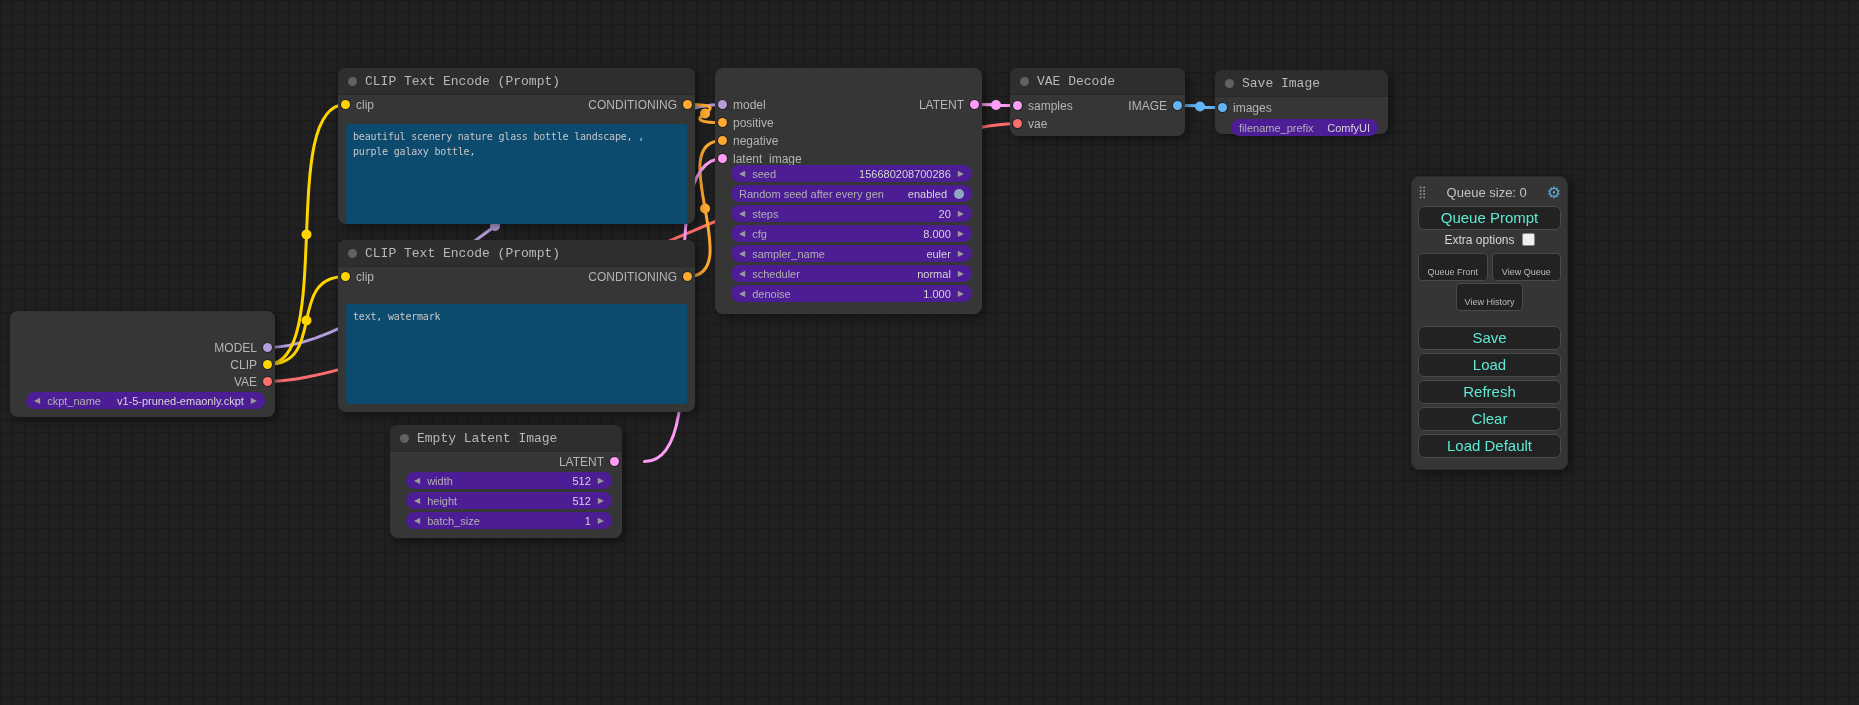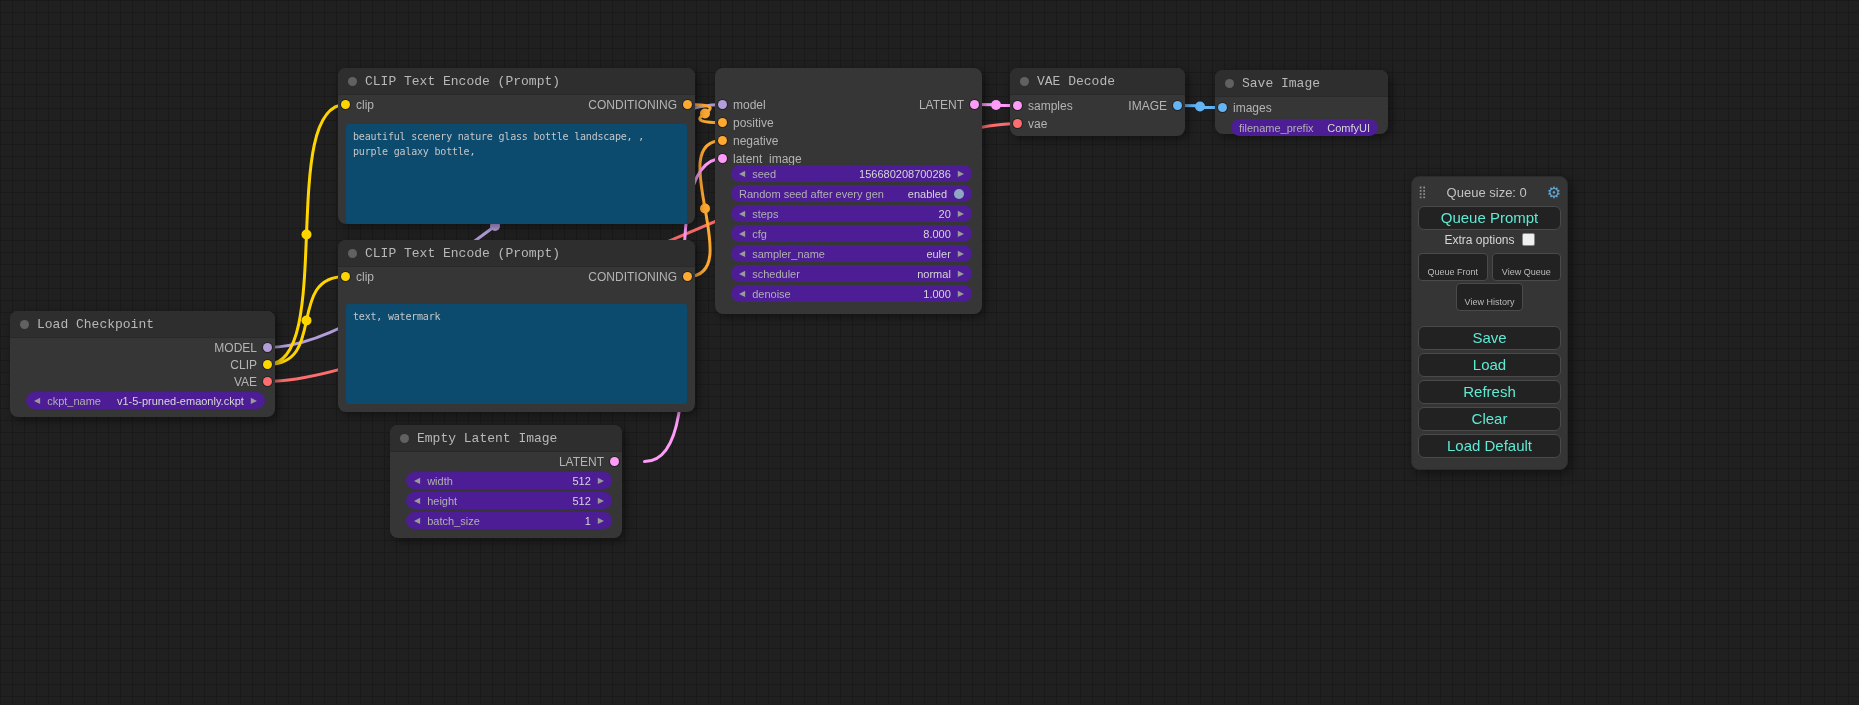--- a/index.html
+++ b/index.html
@@ -85,24 +85,20 @@
     <circle cx="705" cy="208.5" r="5" fill="#FFA931"></circle>
     <path d="M 644.5 461.5 C 722.7196426736916 461.5, 644.2803573263084 158.5, 722.5 158.5" stroke="#FF9CF9" stroke-width="3" stroke-linecap="round" fill="none"></path>
     <circle cx="683.5" cy="310" r="5" fill="#FF9CF9"></circle>
     <path d="M 974.5 104.5 C 1034.5 104.5, 957.5 105.5, 1017.5 105.5" stroke="#FF9CF9" stroke-width="3" stroke-linecap="round" fill="none"></path>
     <circle cx="996" cy="105" r="5" fill="#FF9CF9"></circle>
     <path d="M 1177.5 105.5 C 1237.5 105.5, 1162.5 107.5, 1222.5 107.5" stroke="#64B5F6" stroke-width="3" stroke-linecap="round" fill="none"></path>
     <circle cx="1200" cy="106.5" r="5" fill="#64B5F6"></circle>
   </svg>
 
 <div class="node" style="left:10px;top:311px;width:265px;height:106px;">
-  <div class="node-title">
-    <span class="status-dot"></span>
-    <span class="t">Load Checkpoint</span>
-  </div>
   <div class="slot out" style="top:28px">
     <span>MODEL</span>
     <span class="dot" style="background: rgb(179, 157, 219);"></span>
   </div>
   <div class="slot out" style="top:45px">
     <span>CLIP</span>
     <span class="dot" style="background: rgb(255, 213, 0);"></span>
   </div>
   <div class="slot out" style="top:62px">
     <span>VAE</span>

